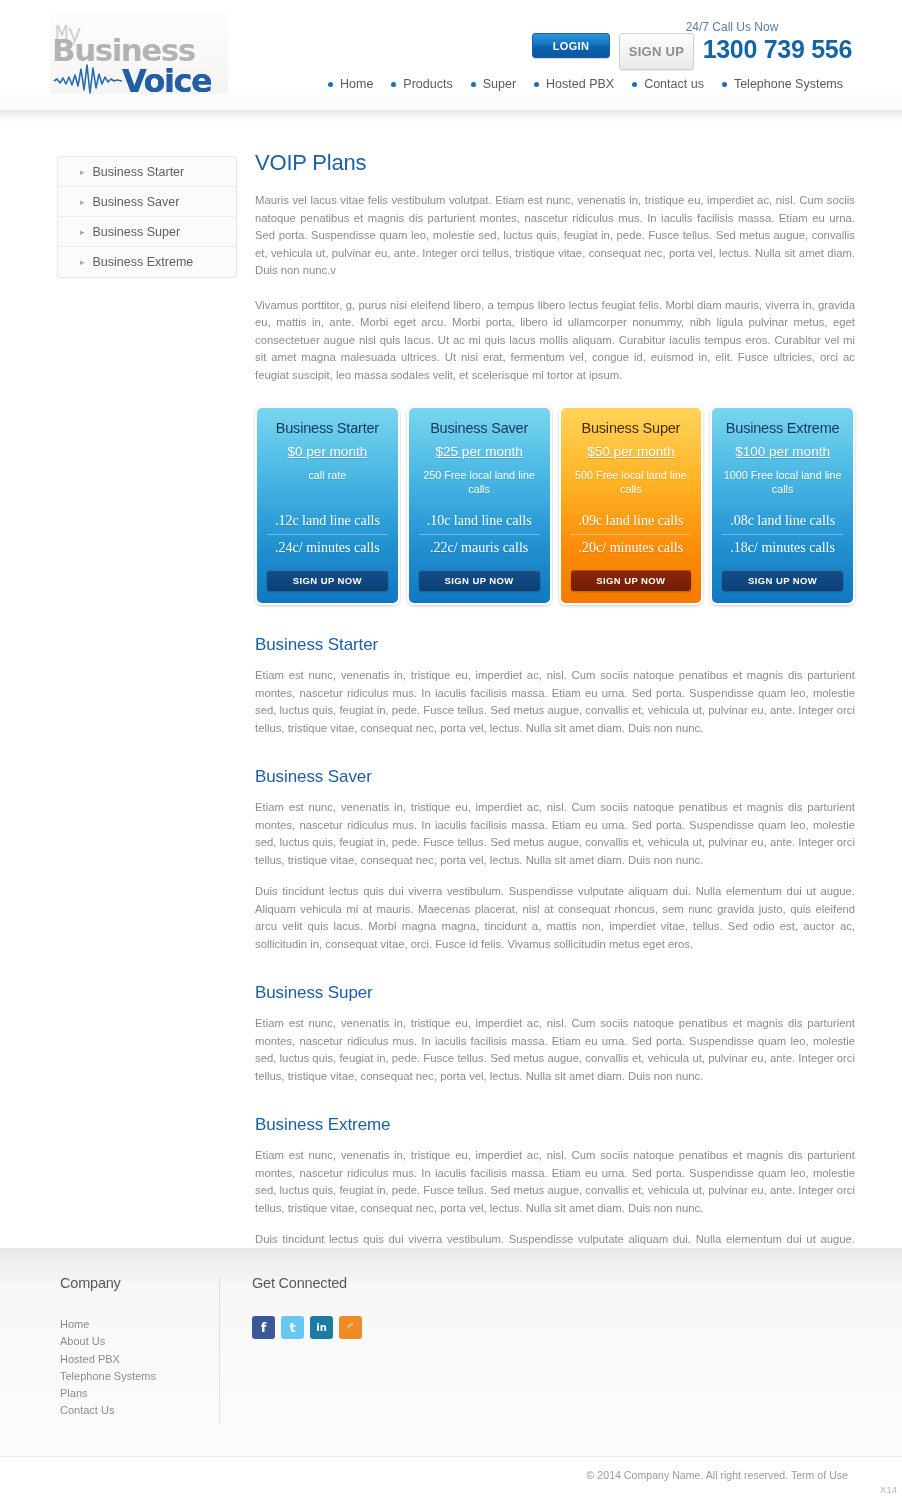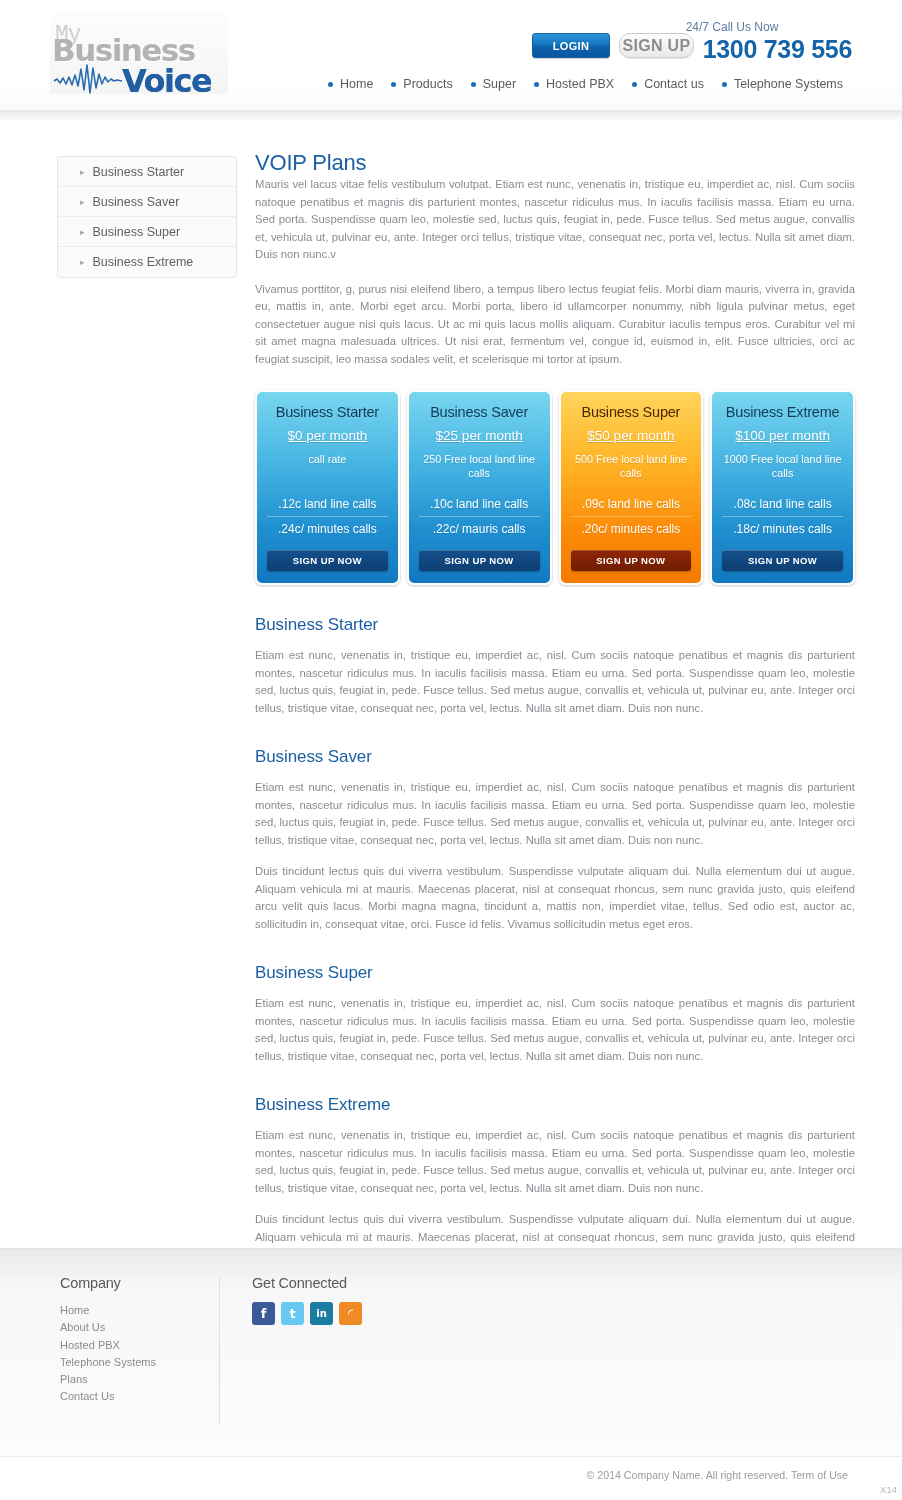--- a/index.html
+++ b/index.html
@@ -78,26 +78,26 @@
     background: linear-gradient(to bottom,#2f94db 0%,#1273bd 48%,#0d63ad 52%, #0a55a0 100%);
     color: #ffffff;
     font-size: 11px; font-weight: bold;
     letter-spacing: 0.3px;
     display: flex; align-items: center; justify-content: center;
     cursor: pointer;
     box-shadow: 0 1px 1px rgba(0,0,0,0.18);
   }
   .btn-signup {
     position: absolute; left: 619px; top: 33px;
-    width: 75px; height: 25px;
+    width: 75px; height: 37px;
     border: 1px solid #cdcdcd;
-    border-radius: 11px;
+    border-radius: 3px;
     background: linear-gradient(to bottom,#fdfdfd,#e9e9e9);
     color: #8d8d8d;
-    font-size: 16px; font-weight: bold;
+    font-size: 13px; font-weight: bold;
     letter-spacing: 0.3px;
     display: flex; align-items: center; justify-content: center;
     cursor: pointer;
     box-shadow: 0 1px 1px rgba(0,0,0,0.1);
   }
 
   .call-label {
     position: absolute; right: 50px; top: 20px;
     font-size: 12px; color: #5a7fa5;
     text-align: center;
@@ -161,20 +161,21 @@
   
   .content {
     position: absolute;
     left: 255px; top: 150px;
     width: 600px;
   }
   .page-title {
     font-size: 22px;
     color: #1d5fa3;
     font-weight: normal;
+    margin-bottom: 16px;
     letter-spacing: -0.2px;
   }
   .intro-p {
     font-size: 11.3px;
     color: #8b8b93;
     line-height: 17.5px;
     margin-bottom: 17px;
     text-align: justify;
   }
 
@@ -215,25 +216,26 @@
   }
   .card-desc {
     font-size: 10.8px;
     color: #ffffff;
     line-height: 14px;
     margin-bottom: 12px;
     min-height: 28px;
     text-shadow: 0 1px 1px rgba(0,0,0,0.12);
   }
   .card-rate {
-    font-size: 12px;
+    font-size: 14px;
     color: #ffffff;
     padding: 5px 0;
     border-top: 1px solid rgba(255,255,255,0.35);
     text-shadow: 0 1px 1px rgba(0,0,0,0.12);
+    font-family: Liberation Serif, serif;
   }
   .card-rate.first { border-top: none; }
   .card-btn {
     margin-top: 9px;
     height: 21px;
     border-radius: 3px;
     display: flex; align-items: center; justify-content: center;
     font-size: 9.5px; font-weight: bold;
     color: #ffffff;
     letter-spacing: 0.4px;
@@ -278,21 +280,21 @@
   .fcol .divider {
     position: absolute;
     right: 0; top: 2px;
     width: 1px; height: 148px;
     background: #e0e0e0;
   }
   .fcol-title {
     font-size: 14.5px;
     color: #595959;
     font-weight: normal;
-    margin-bottom: 11px;
+    margin-bottom: 25px;
     letter-spacing: -0.2px;
   }
   .fcol-link {
     font-size: 11px;
     color: #8c8c8c;
     line-height: 17.3px;
     cursor: pointer;
     max-width: 132px;
   }
   .social-row { display: flex; gap: 6px; margin-top: 3px; }

